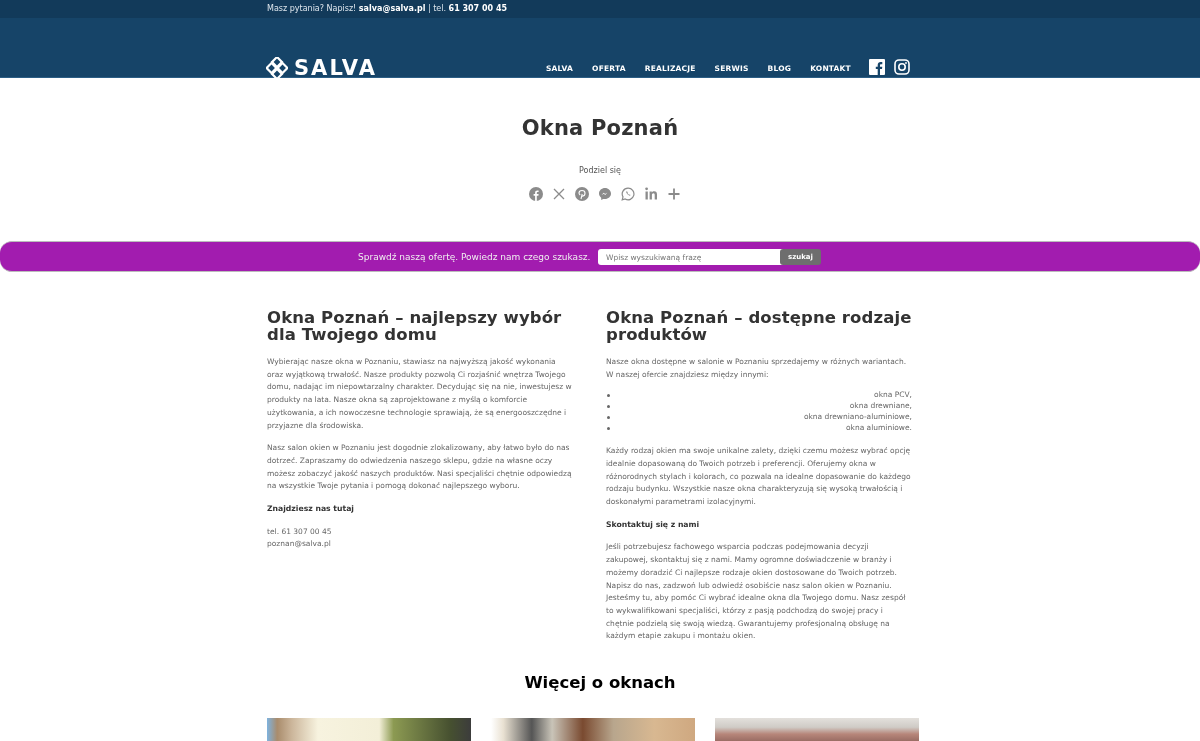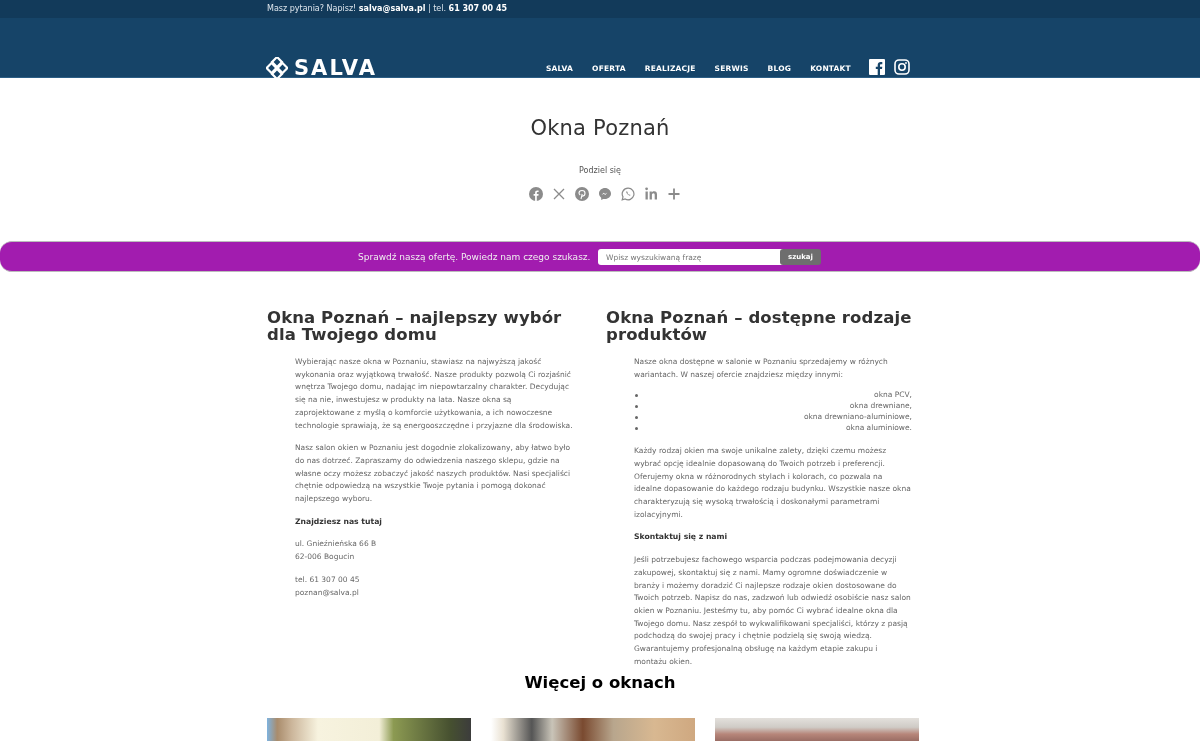--- a/index.html
+++ b/index.html
@@ -14,36 +14,36 @@
   .logo { position: absolute; left: 266px; top: 39px; display: flex; align-items: center; gap: 6px; }
   .logo svg { display: block; }
   .logo-text { color: #fff; font-size: 21px; font-weight: bold; letter-spacing: 2px; font-family: "DejaVu Sans", sans-serif; line-height: 1; }
 
   .nav { position: absolute; top: 46px; left: 546px; display: flex; }
   .nav a { color: #fff; font-size: 7.5px; font-weight: bold; text-decoration: none; margin-right: 19px; letter-spacing: 0.2px; line-height: 10px; }
   .nav a:nth-child(1){ margin-right: 19px; }
   .social { position: absolute; left: 869px; top: 41px; display: flex; gap: 9px; align-items: center; }
 
   .title-area { text-align: center; padding-top: 38px; height: 163px; }
-  .page-title { font-size: 21px; font-weight: normal; color: #333; letter-spacing: 0.2px; }
+  .page-title { font-size: 21px; font-weight: bold; color: #333; letter-spacing: 0.2px; }
   .share-label { font-size: 8px; color: #555; margin-top: 26px; }
   .share-icons { display: flex; justify-content: center; gap: 8px; margin-top: 11px; margin-left: 10px; }
   .share-icons span { width: 15px; height: 15px; display: flex; align-items: center; justify-content: center; color: #8b8b8b; }
 
   .searchbar { height: 31px; background: #a21caf; border-top: 1px solid #bcbcbc; border-bottom: 1px solid #bcbcbc; position: relative; border-radius: 12px; }
   .search-text { position: absolute; left: 358px; top: 10px; color: #f0f0f0; font-size: 9px; }
   .search-input { position: absolute; left: 598px; top: 7px; width: 186px; height: 16px; border: none; border-radius: 3px 0 0 3px; background: #fff; font-size: 7.5px; padding-left: 8px; color: #888; font-family: "DejaVu Sans", sans-serif; }
   .search-btn { position: absolute; left: 780px; top: 7px; width: 41px; height: 16px; background: #6e6e6e; border: none; border-radius: 3px; color: #fff; font-size: 7px; font-weight: bold; font-family: "DejaVu Sans", sans-serif; }
 
   .content { position: relative; height: 380px; }
   .col { position: absolute; top: 37px; width: 306px; }
   .col.left { left: 267px; }
   .col.right { left: 606px; }
   .col h2 { font-size: 16.5px; font-weight: bold; color: #333; line-height: 17px; letter-spacing: 0.1px; }
-  .col p, .col li { font-size: 7.5px; line-height: 12.7px; color: #666; margin-left: 28px; }
+  .col p, .col li { font-size: 7.5px; line-height: 12.7px; color: #666; }
   .col p { margin-top: 10px; }
   .col h2 + p { margin-top: 13px; }
   .col .strong { font-weight: bold; color: #333; font-size: 7.7px; }
   .col ul { list-style: none; margin-top: 9px; text-align: right; }
   .col li { line-height: 10.7px; padding-left: 11px; position: relative; }
   .col li::before { content: ""; position: absolute; left: 1px; top: 4px; width: 3px; height: 3px; background: #666; border-radius: 50%; }
 
   .more-title { position: absolute; top: 673px; left: 0; width: 1200px; text-align: center; font-size: 16.5px; font-weight: bold; color: #000000; }
   .thumbs { position: absolute; top: 718px; left: 267px; display: flex; gap: 20px; }
   .thumb { width: 204px; height: 23px; overflow: hidden; }
@@ -149,24 +149,20 @@
   <button class="search-btn">szukaj</button>
 </div>
 
 <div class="content">
   <div class="col left">
     <h2>Okna Poznań – najlepszy wybór dla Twojego domu</h2>
     <p>Wybierając nasze okna w Poznaniu, stawiasz na najwyższą jakość wykonania oraz wyjątkową trwałość. Nasze produkty pozwolą Ci rozjaśnić wnętrza Twojego domu, nadając im niepowtarzalny charakter. Decydując się na nie, inwestujesz w produkty na lata. Nasze okna są zaprojektowane z myślą o komforcie użytkowania, a ich nowoczesne technologie sprawiają, że są energooszczędne i przyjazne dla środowiska.</p>
     <p>Nasz salon okien w Poznaniu jest dogodnie zlokalizowany, aby łatwo było do nas dotrzeć. Zapraszamy do odwiedzenia naszego sklepu, gdzie na własne oczy możesz zobaczyć jakość naszych produktów. Nasi specjaliści chętnie odpowiedzą na wszystkie Twoje pytania i pomogą dokonać najlepszego wyboru.</p>
     <p class="strong">Znajdziesz nas tutaj</p>
     <p>
-      <span>ul. Gnieźnieńska 66 B</span><br>
-      <span>62-006 Bogucin</span>
-    </p>
-    <p>
       <span>tel. 61 307 00 45</span><br>
       <span>poznan@salva.pl</span>
     </p>
   </div>
 
   <div class="col right">
     <h2>Okna Poznań – dostępne rodzaje produktów</h2>
     <p>Nasze okna dostępne w salonie w Poznaniu sprzedajemy w różnych wariantach. W naszej ofercie znajdziesz między innymi:</p>
     <ul>
       <li>okna PCV,</li>

